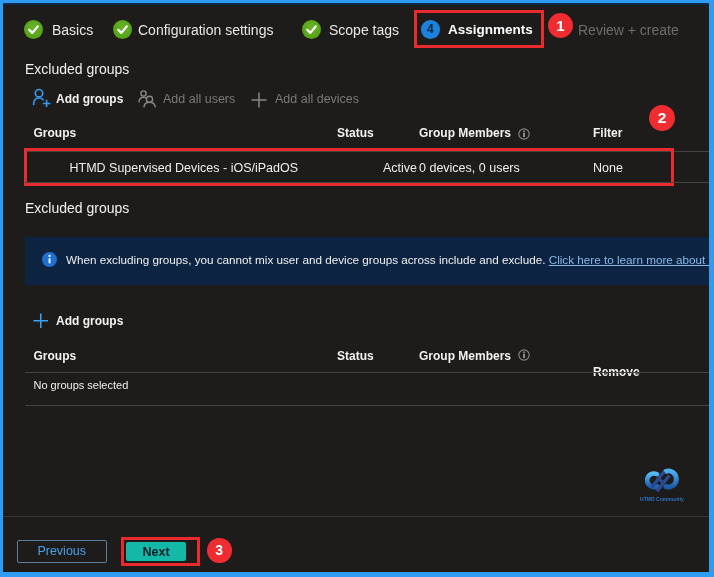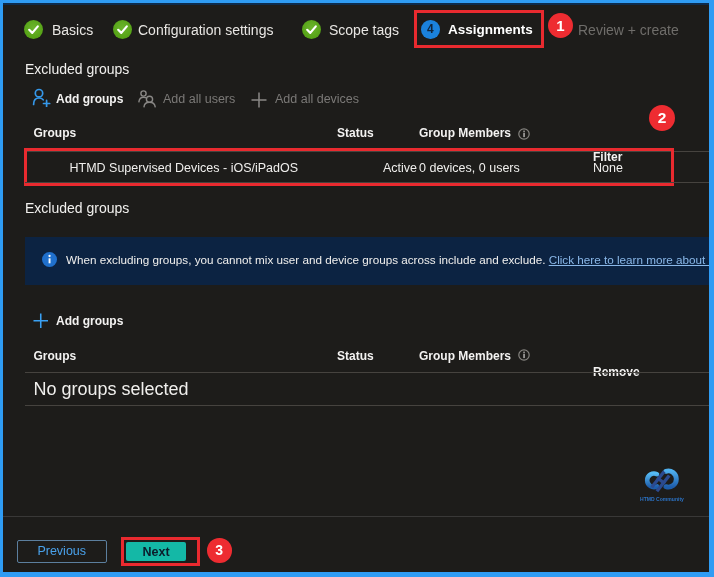--- a/index.html
+++ b/index.html
@@ -79,21 +79,21 @@
 <div class="abs grey" style="left:275px;top:92px;font-size:12.5px;">Add all devices</div>
 
 <div class="abs hdr" style="left:33.5px;top:126px;">Groups</div>
 <div class="abs hdr" style="left:337px;top:126px;">Status</div>
 <div class="abs hdr" style="left:419px;top:126px;">Group Members</div>
 <svg class="abs" style="left:518px;top:128px" width="12" height="12" viewBox="0 0 12 12">
   <circle cx="6" cy="6" r="5.2" fill="none" stroke="#85837f" stroke-width="1.2"></circle>
   <rect x="5.3" y="4.7" width="1.5" height="4.4" fill="#b2b0ae"></rect>
   <rect x="5.3" y="2.6" width="1.5" height="1.3" fill="#b2b0ae"></rect>
 </svg>
-<div class="abs hdr" style="left:593px;top:126px;margin-top:24px;">Filter</div>
+<div class="abs hdr" style="left:593px;top:126px;">Filter</div>
 <div class="redcirc" style="left:649px;top:105px;width:26px;height:26px;font-size:15.5px;">2</div>
 
 <div class="divline" style="left:25px;top:151px;width:684px;"></div>
 
 <div class="abs cell" style="left:33.5px;top:161px;font-size:12.5px;padding-left:36px;">HTMD Supervised Devices - iOS/iPadOS</div>
 <div class="abs cell" style="left:337px;top:161px;font-size:12.5px;margin-left:46px;">Active</div>
 <div class="abs cell" style="left:419px;top:161px;font-size:12.5px;">0 devices, 0 users</div>
 <div class="abs cell" style="left:593px;top:161px;font-size:12.5px;">None</div>
 <div class="redbox" style="left:24px;top:148px;width:643.5px;height:31.5px;border-width:3.5px;"></div>
 
@@ -118,21 +118,21 @@
 <div class="abs hdr" style="left:337px;top:349px;">Status</div>
 <div class="abs hdr" style="left:419px;top:349px;">Group Members</div>
 <svg class="abs" style="left:517.5px;top:348.5px" width="12" height="12" viewBox="0 0 12 12">
   <circle cx="6" cy="6" r="5.2" fill="none" stroke="#85837f" stroke-width="1.2"></circle>
   <rect x="5.3" y="4.7" width="1.5" height="4.4" fill="#b2b0ae"></rect>
   <rect x="5.3" y="2.6" width="1.5" height="1.3" fill="#b2b0ae"></rect>
 </svg>
 <div class="abs hdr" style="left:593px;top:349px;margin-top:16px;">Remove</div>
 
 <div class="divline" style="left:25px;top:372px;width:684px;"></div>
-<div class="abs cell" style="left:33.5px;top:379px;font-size:18px;">No groups selected</div>
+<div class="abs cell" style="left:33.5px;top:379px;font-size:11px;">No groups selected</div>
 <div class="divline" style="left:25px;top:404.5px;width:684px;"></div>
 
 <svg class="abs" style="left:641px;top:467px;overflow:visible" width="42" height="38" viewBox="0 0 48 43">
   <defs>
     <linearGradient id="lg1" x1="0" y1="0" x2="0" y2="1">
       <stop offset="0" stop-color="#55b9f3"></stop>
         <stop offset="1" stop-color="#1d5caa"></stop>
     </linearGradient>
     <linearGradient id="lg2" x1="0" y1="0" x2="0" y2="1">
       <stop offset="0" stop-color="#4fb0ee"></stop>

